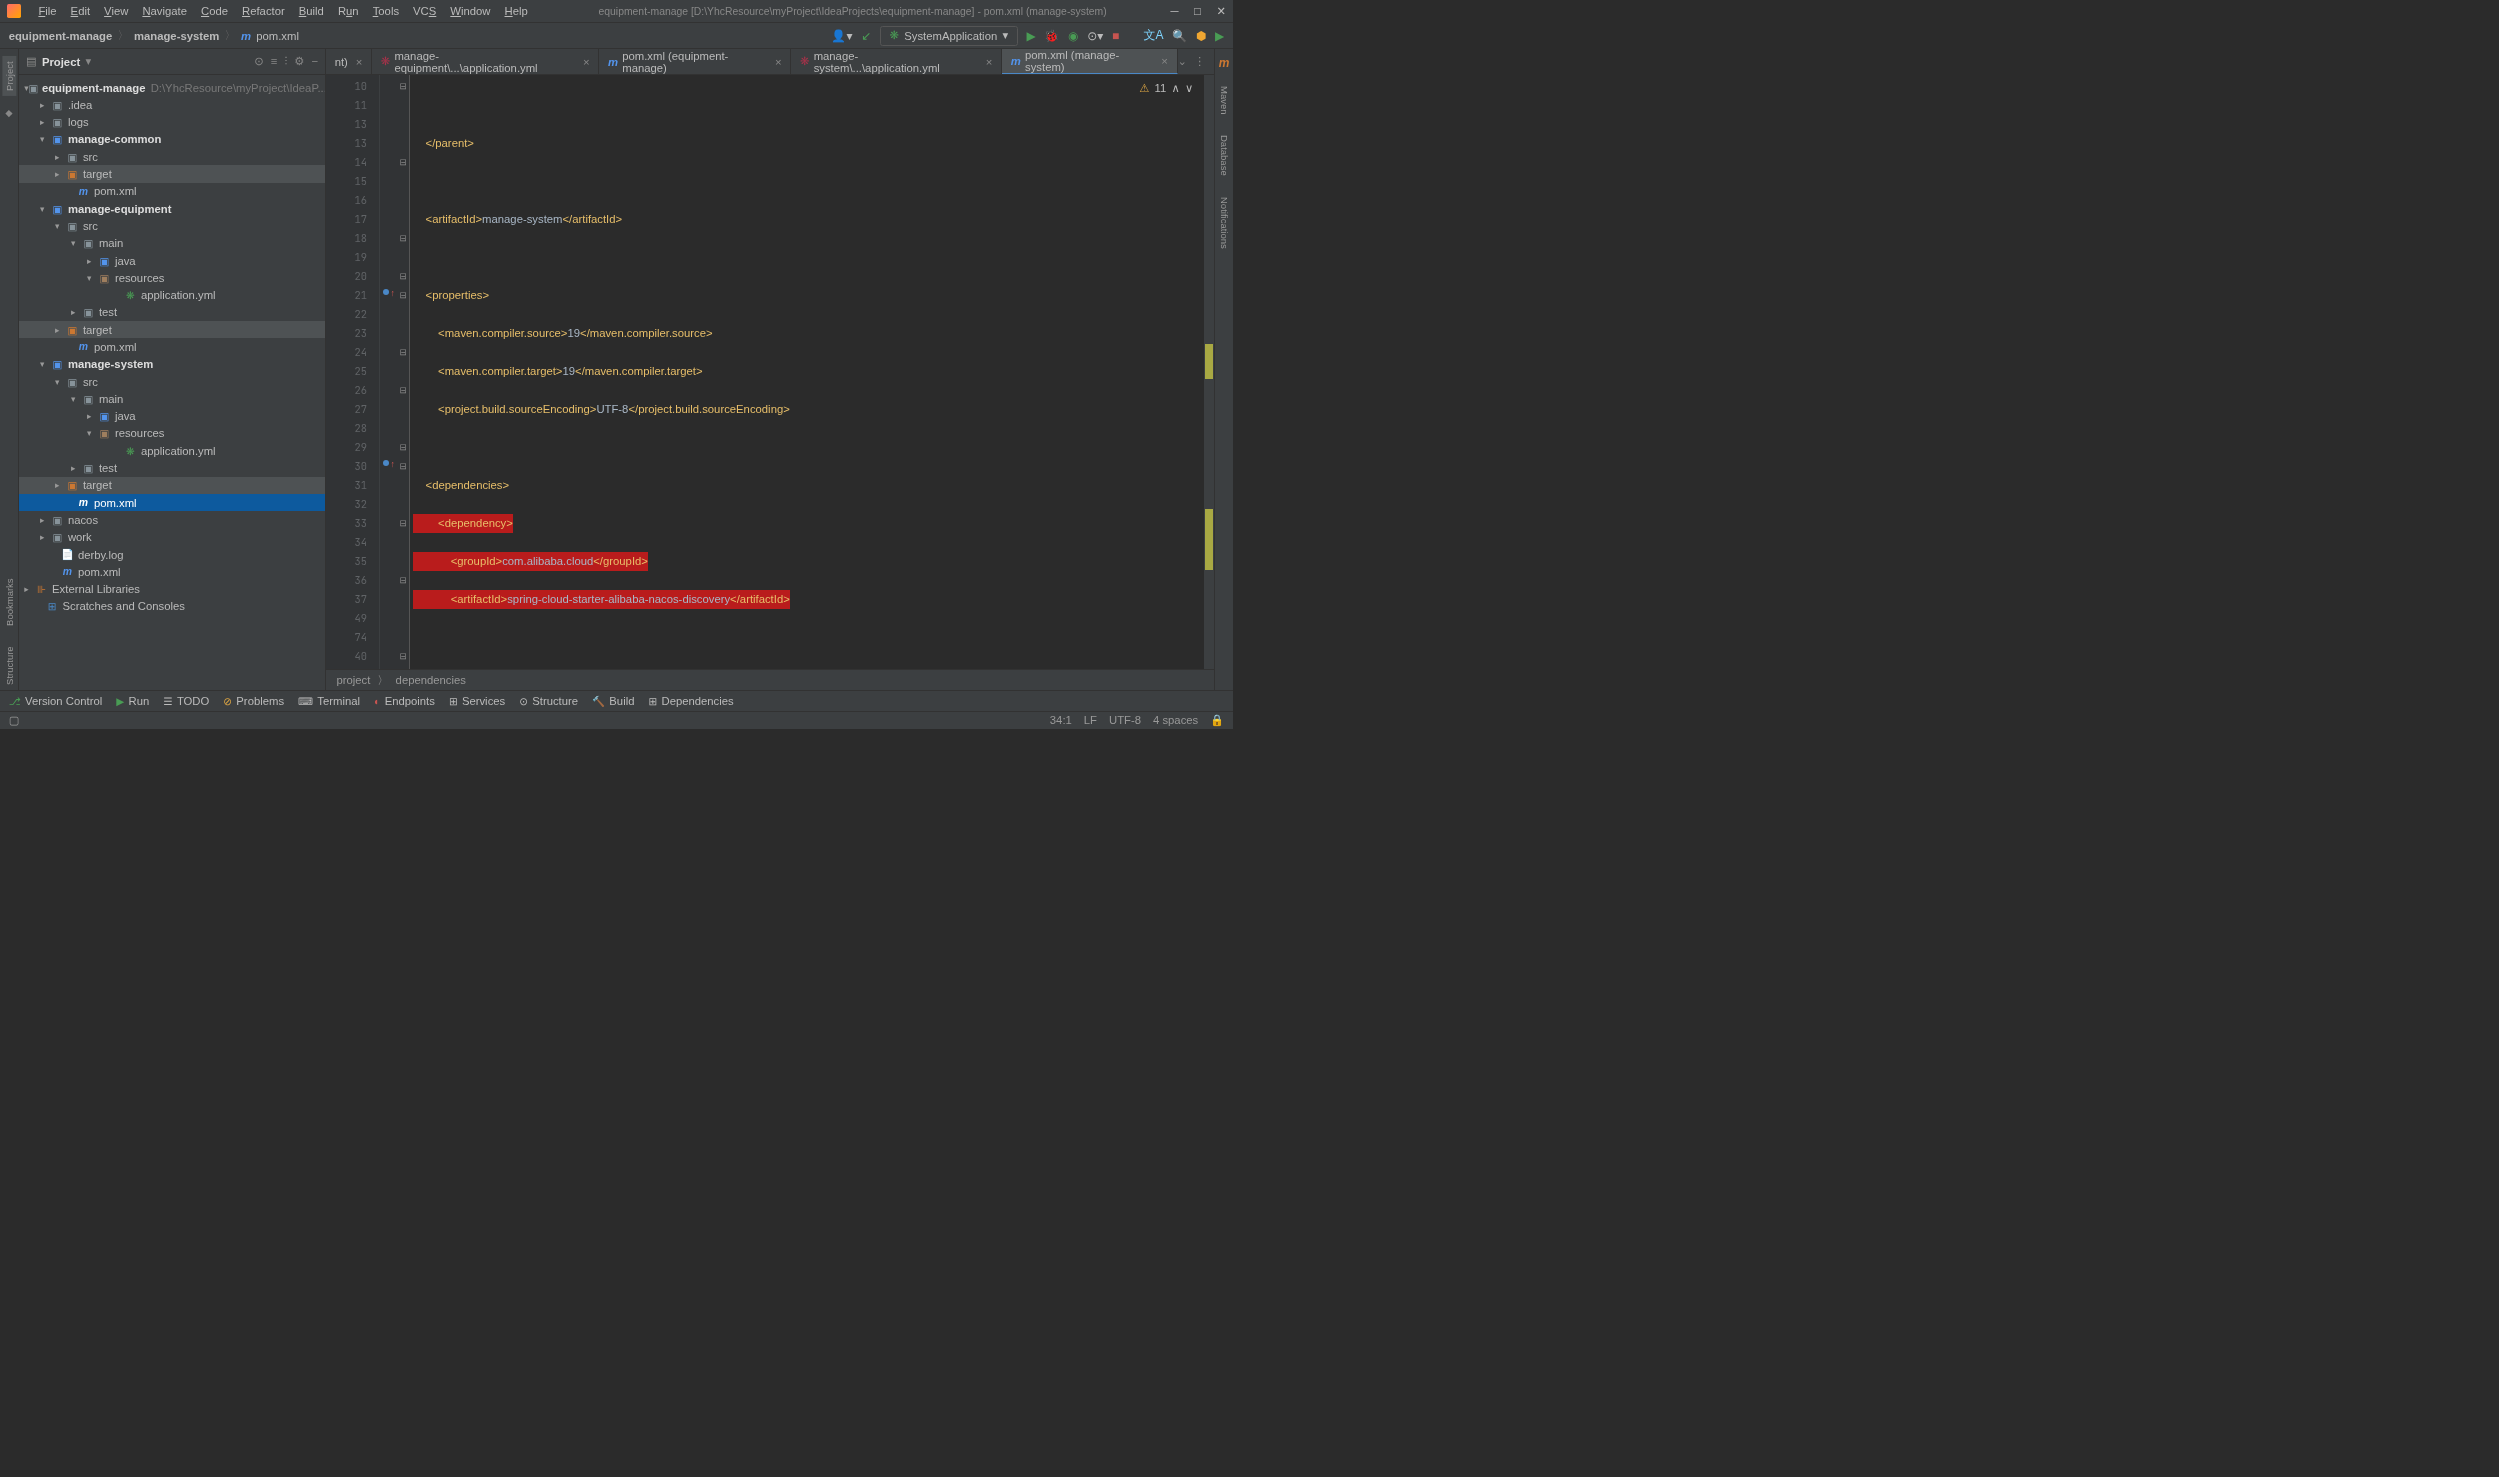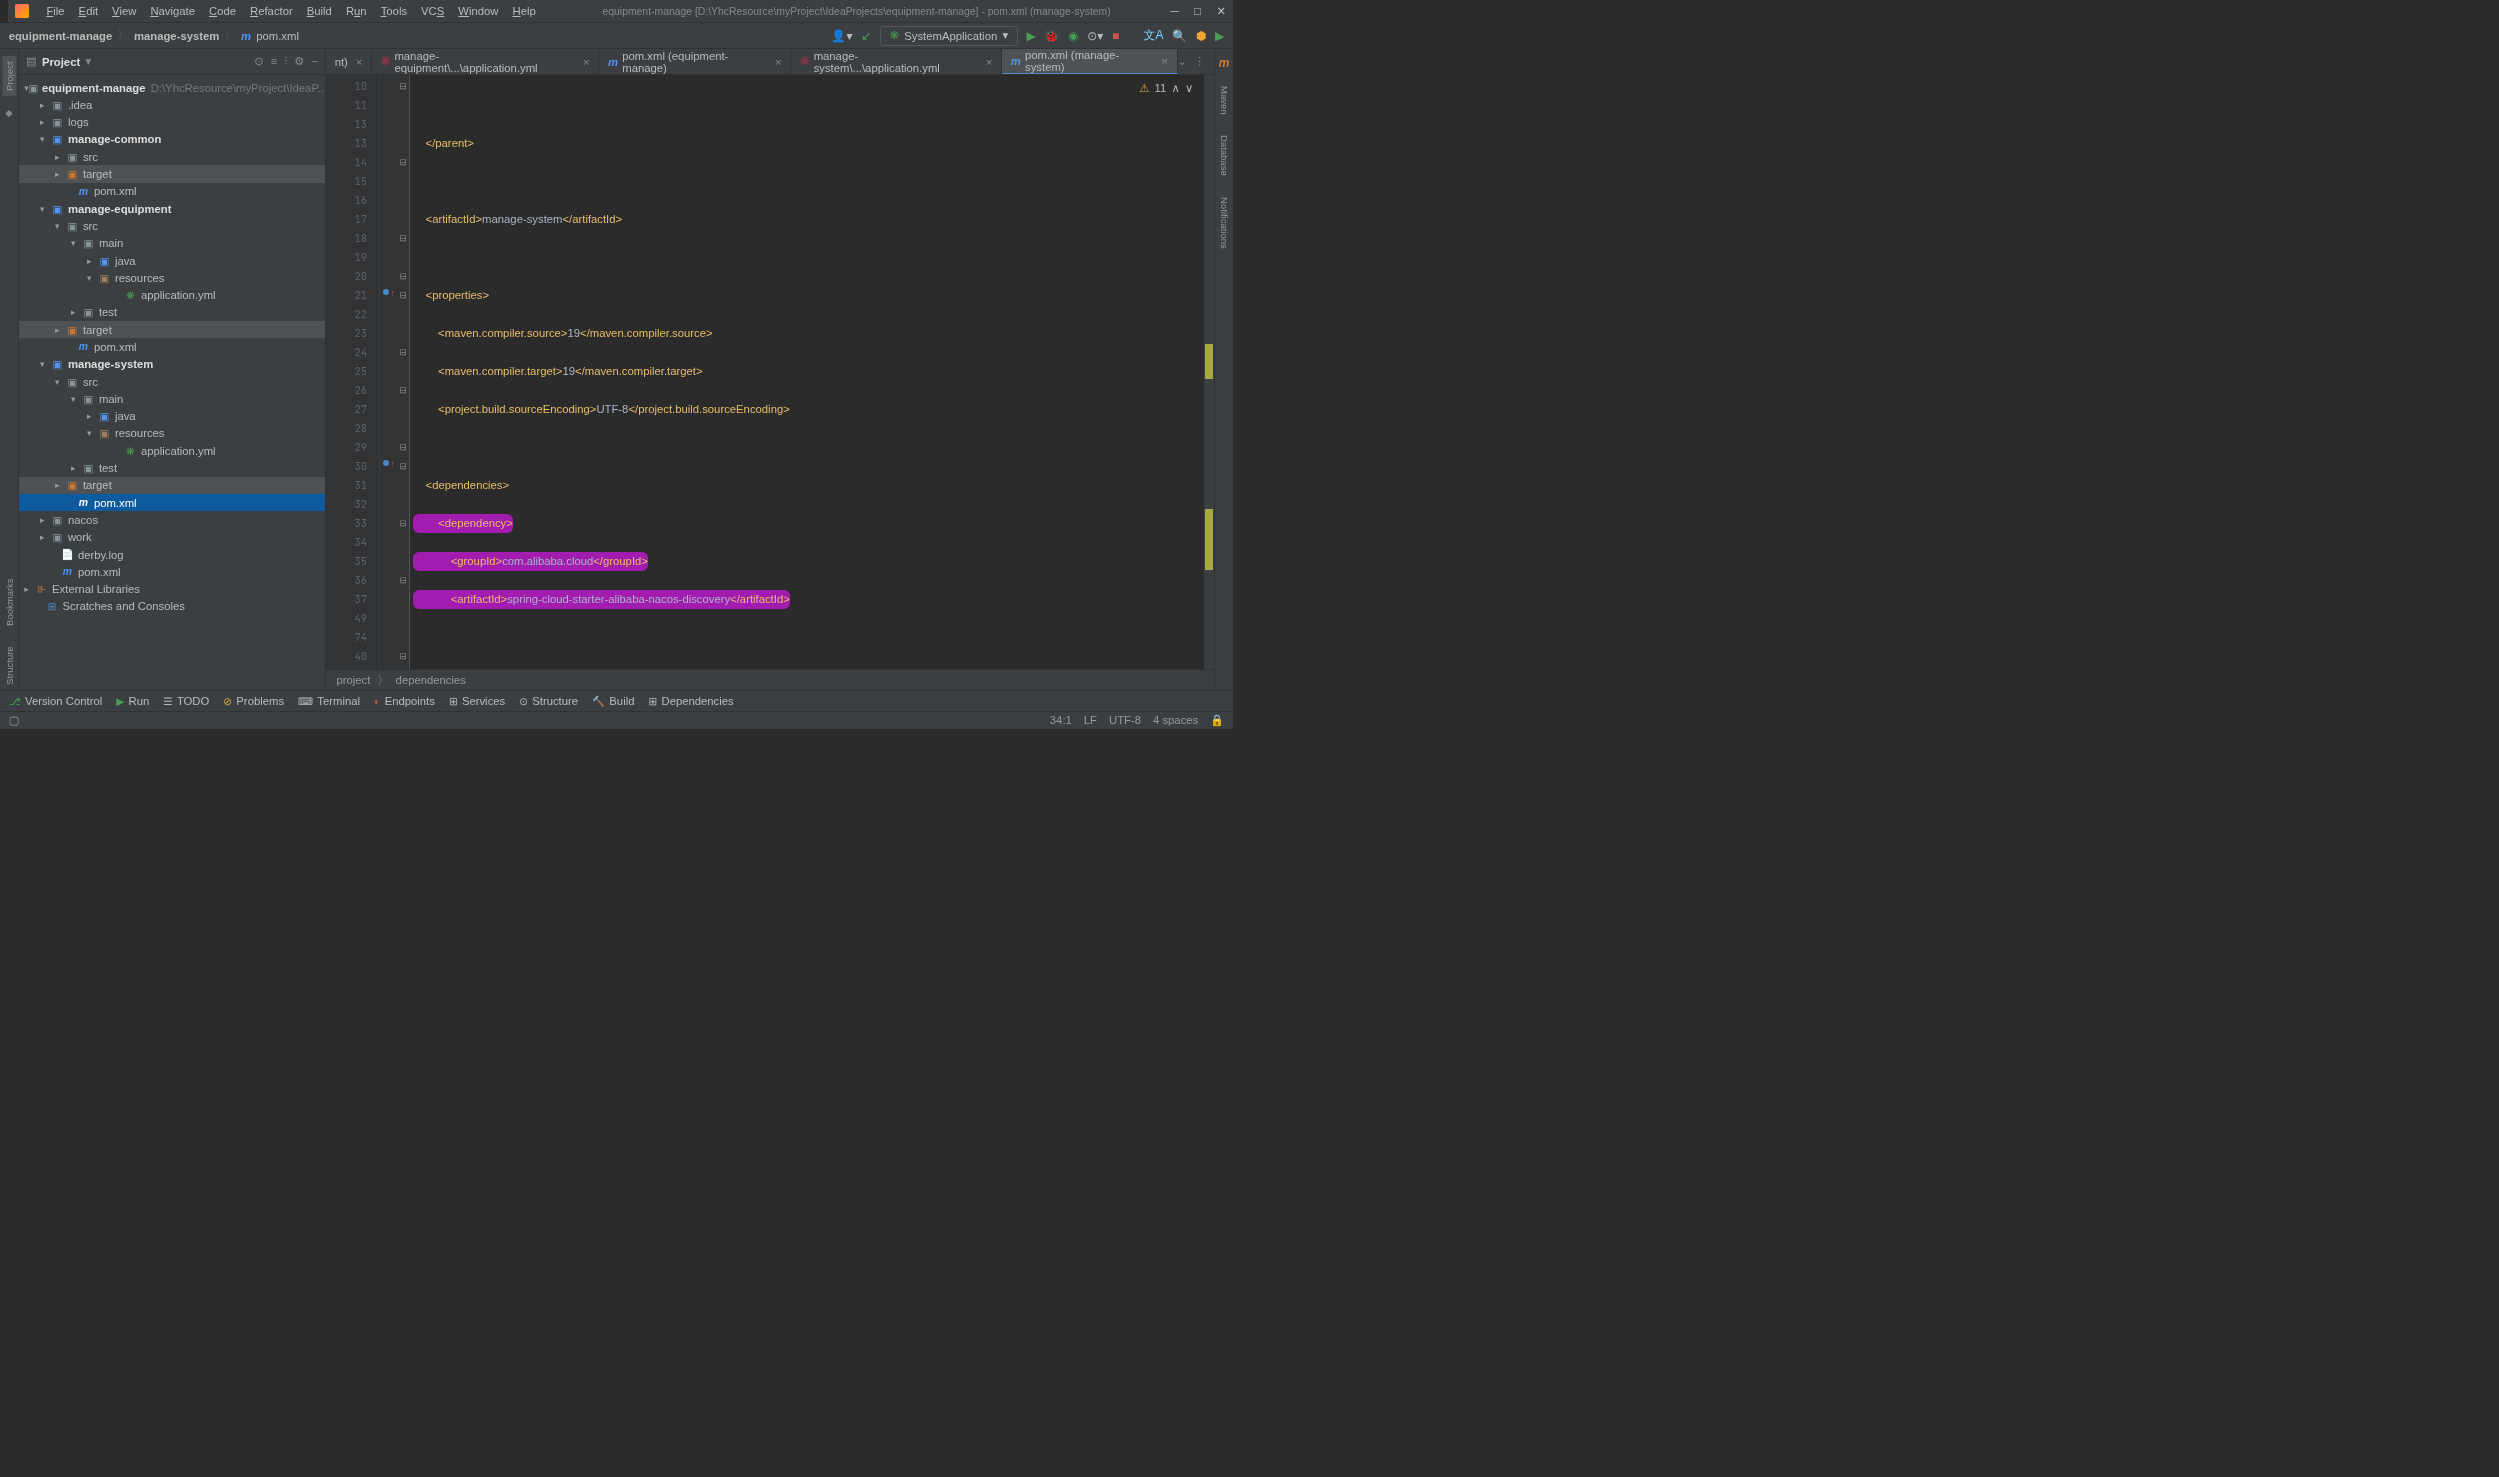--- a/index.html
+++ b/index.html
@@ -1,18 +1,18 @@
 <!DOCTYPE html>
 <html><head>
 <meta charset="utf-8">
 <style>
 * { margin: 0; padding: 0; box-sizing: border-box; font-family: "Segoe UI", Arial, sans-serif; font-size: 11.3px; }
 body { background: #2b2b2b; color: #bbbbbb; overflow: hidden; width: 1233px; height: 729px; }
 
-.titlebar { height: 23.4px; background: #3c3f41; display: flex; align-items: center; padding: 0 7px; border-bottom: 0.9px solid #323232; margin-left: 8px; }
+.titlebar { height: 23.4px; background: #3c3f41; display: flex; align-items: center; padding: 0 7px; border-bottom: 0.9px solid #323232; }
 .titlebar .logo { width: 14px; height: 14px; background: linear-gradient(135deg, #ff6b6b, #ffa500); border-radius: 1.7px; margin-right: 10.4px; }
 .titlebar .menu-item { padding: 0 7px; color: #bbbbbb; cursor: pointer; }
 .titlebar .menu-item u { text-decoration: underline; }
 .titlebar .title-text { flex: 1; text-align: center; color: #888888; font-size: 10.4px; }
 .titlebar .win-controls { display: flex; gap: 15.6px; }
 .titlebar .win-btn { color: #bbbbbb; cursor: pointer; }
 
 .navbar { height: 26px; background: #3c3f41; display: flex; align-items: center; padding: 0 8.7px; border-bottom: 0.9px solid #323232; }
 .breadcrumb { display: flex; align-items: center; gap: 5.2px; flex: 1; }
 .breadcrumb span { color: #bbbbbb; }
@@ -72,21 +72,21 @@
 .gutter { width: 54px; background: #313335; border-right: 0.9px solid #3c3f41; padding-top: 1.7px; }
 .gutter-ext { width: 29.5px; background: #313335; border-right: 0.9px solid #555; padding-top: 1.7px; position: relative; }
 .line-num { height: 19px; line-height: 19px; text-align: right; padding-right: 12px; color: #606366; font-family: "JetBrains Mono", Consolas, monospace; font-size: 10.4px; }
 .gutter-mark { height: 19px; position: relative; }
 .fold-mark { position: absolute; right: 1.7px; top: 4.3px; color: #888; font-size: 8.7px; }
 .vcs-mark { position: absolute; left: 2.6px; top: 2.6px; width: 6px; height: 6px; background: #4a88c7; border-radius: 50%; }
 .vcs-up { position: absolute; left: 10.4px; top: 1.7px; color: #c75450; font-size: 8.7px; font-weight: bold; }
 
 .code { flex: 1; font-family: "JetBrains Mono", Consolas, monospace; font-size: 11.3px; line-height: 19px; padding-top: 1.7px; position: relative; white-space: pre; }
 .code-line { height: 19px; padding-left: 3.5px; }
-.hl-change { background: #a21caf; display: inline-block; border-radius: 6px; }
+.hl-change { background: #b91c1c; display: inline-block; }
 .t-tag { color: #e8bf6a; }
 .t-val { color: #a9b7c6; }
 .caret-line { position: absolute; left: 0; right: 0; height: 19px; background: #323232; z-index: -1; }
 
 .scroll-strip { width: 10.4px; background: #3c3f41; position: relative; }
 .scroll-marker { position: absolute; left: 0.9px; right: 0.9px; background: #a9a943; }
 
 .breadcrumb-bottom { height: 21px; background: #3c3f41; border-top: 0.9px solid #323232; display: flex; align-items: center; padding: 0 10.4px; gap: 7px; color: #999; font-size: 10.4px; }
 
 .bottombar { height: 21px; background: #3c3f41; border-top: 0.9px solid #323232; display: flex; align-items: center; padding: 0 8.7px; gap: 14px; }

